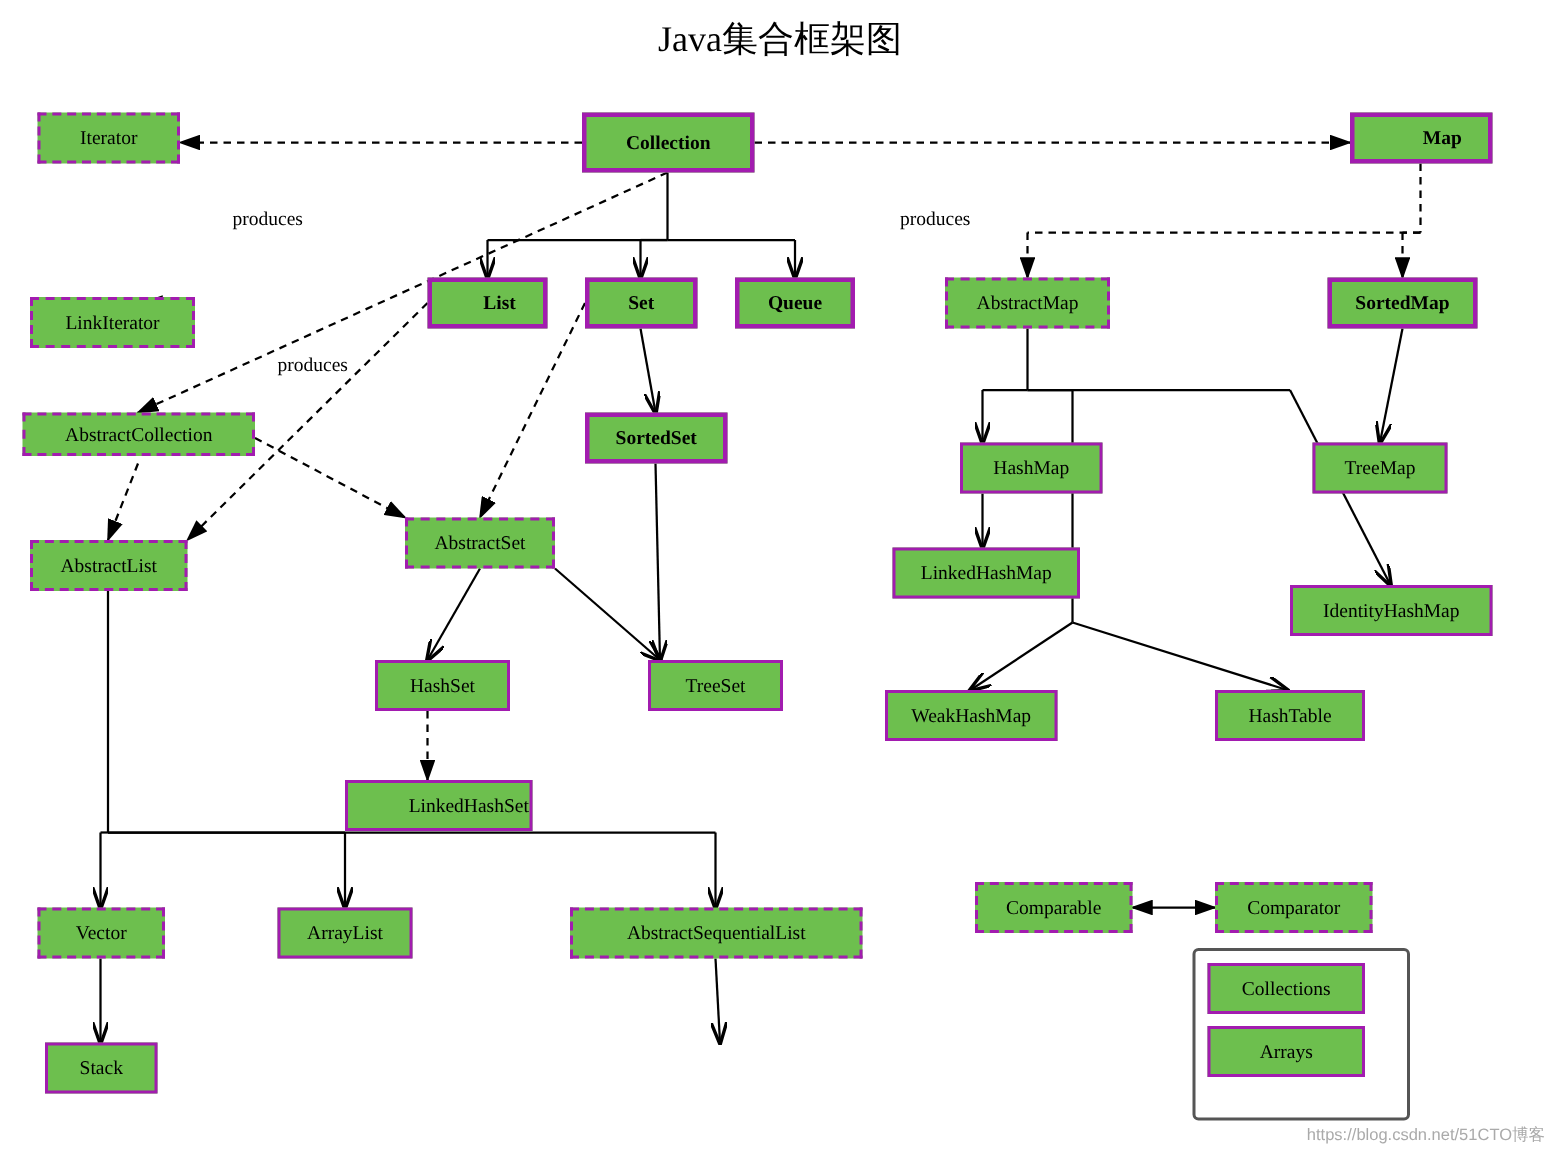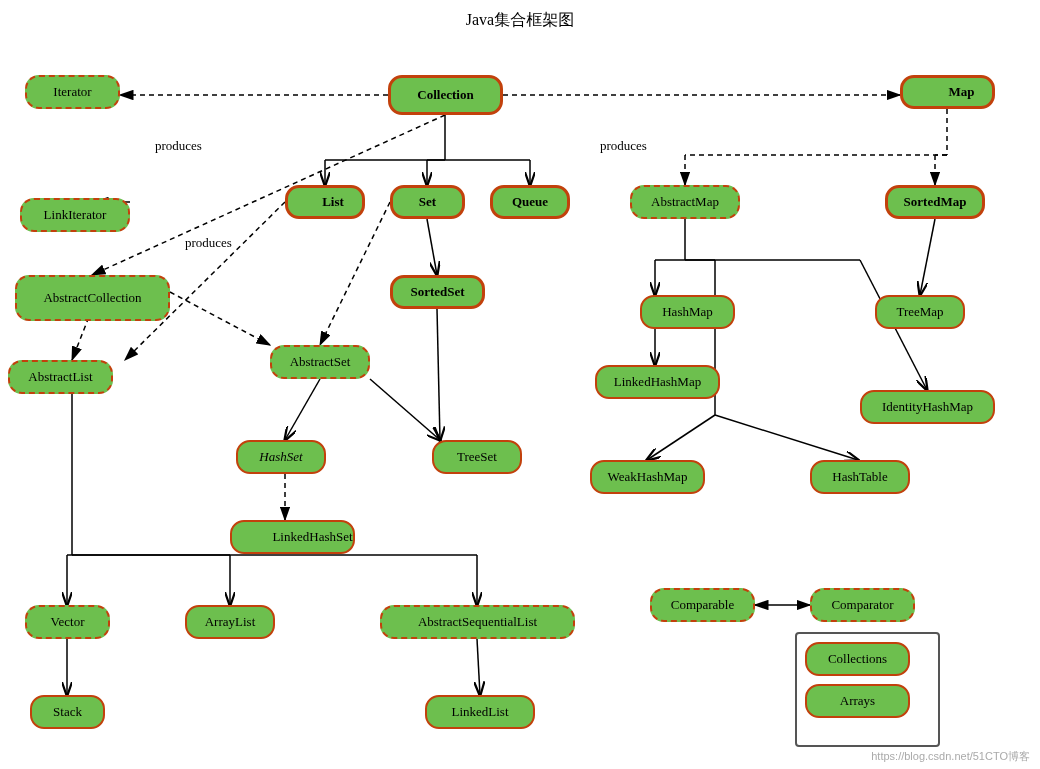--- a/index.html
+++ b/index.html
@@ -11,38 +11,38 @@
       overflow: hidden;
       position: relative;
     }
     #diagram-container {
       position: relative;
       width: 1040px;
       height: 769px;
     }
     .diagram-title {
       text-align: center;
-      font-size: 16px;
+      font-size: 24px;
       font-weight: normal;
       padding-top: 10px;
       font-family: 'SimSun', serif;
     }
     .node {
       position: absolute;
-      border: 2px solid #c2410c;
+      border: 2px solid #a21caf;
       background: #6dbf4e;
       color: #000;
       font-size: 13px;
       font-family: 'Times New Roman', serif;
       display: flex;
       align-items: center;
       justify-content: center;
       text-align: center;
       padding: 4px 8px;
-      border-radius: 14px;
+      border-radius: 0;
       white-space: nowrap;
     }
     .node.dashed {
       border-style: dashed;
     }
     .node.bold {
       border-width: 3px;
       border-style: solid;
       font-weight: bold;
     }
@@ -203,43 +203,42 @@
   <div class="node bold" style="left:388px;top:75px;width:115px;height:40px;font-weight:bold;">Collection</div>
   <div class="node bold" style="left:900px;top:75px;width:95px;height:34px;font-weight:bold;padding-left:36px;">Map</div>
 
   <div class="node dashed" style="left:20px;top:198px;width:110px;height:34px;">LinkIterator</div>
   <div class="node bold" style="left:285px;top:185px;width:80px;height:34px;font-weight:bold;padding-left:24px;">List</div>
   <div class="node bold" style="left:390px;top:185px;width:75px;height:34px;font-weight:bold;">Set</div>
   <div class="node bold" style="left:490px;top:185px;width:80px;height:34px;font-weight:bold;">Queue</div>
   <div class="node dashed" style="left:630px;top:185px;width:110px;height:34px;">AbstractMap</div>
   <div class="node bold" style="left:885px;top:185px;width:100px;height:34px;font-weight:bold;">SortedMap</div>
 
-  <div class="node dashed" style="left:15px;top:275px;width:155px;height:46px;text-align:center;">AbstractCollection</div>
+  <div class="node dashed" style="left:15px;top:275px;width:155px;height:29px;text-align:center;">AbstractCollection</div>
   <div class="node bold" style="left:390px;top:275px;width:95px;height:34px;font-weight:bold;">SortedSet</div>
   <div class="node normal" style="left:620px;top:295px;width:95px;height:34px;margin-left:20px;">HashMap</div>
   <div class="node normal" style="left:875px;top:295px;width:90px;height:34px;">TreeMap</div>
 
-  <div class="node dashed" style="left:8px;top:360px;width:105px;height:34px;">AbstractList</div>
+  <div class="node dashed" style="left:20px;top:360px;width:105px;height:34px;">AbstractList</div>
   <div class="node dashed" style="left:270px;top:345px;width:100px;height:34px;">AbstractSet</div>
   <div class="node normal" style="left:595px;top:365px;width:125px;height:34px;">LinkedHashMap</div>
   <div class="node normal" style="left:860px;top:390px;width:135px;height:34px;">IdentityHashMap</div>
 
-  <div class="node normal" style="left:236px;top:440px;width:90px;height:34px;font-style:italic;">HashSet</div>
+  <div class="node normal" style="left:250px;top:440px;width:90px;height:34px;">HashSet</div>
   <div class="node normal" style="left:395px;top:440px;width:90px;height:34px;margin-left:37px;">TreeSet</div>
   <div class="node normal" style="left:590px;top:460px;width:115px;height:34px;">WeakHashMap</div>
   <div class="node normal" style="left:810px;top:460px;width:100px;height:34px;">HashTable</div>
 
   <div class="node normal" style="left:230px;top:520px;width:125px;height:34px;padding-left:48px;">LinkedHashSet</div>
 
   <div class="node dashed" style="left:25px;top:605px;width:85px;height:34px;">Vector</div>
   <div class="node normal" style="left:185px;top:605px;width:90px;height:34px;">ArrayList</div>
   <div class="node dashed" style="left:380px;top:605px;width:195px;height:34px;">AbstractSequentialList</div>
 
   <div class="node normal" style="left:30px;top:695px;width:75px;height:34px;">Stack</div>
-  <div class="node normal" style="left:425px;top:695px;width:110px;height:34px;">LinkedList</div>
 
   <div class="node dashed" style="left:650px;top:588px;width:105px;height:34px;">Comparable</div>
   <div class="node dashed" style="left:810px;top:588px;width:105px;height:34px;">Comparator</div>
 
   <div class="utility-box" style="left:795px;top:632px;width:145px;height:115px;">
     <div class="node normal" style="position:relative;left:0;top:0;width:105px;height:34px;margin-bottom:8px;text-align:right;">Collections</div>
     <div class="node normal" style="position:relative;left:0;top:0;width:105px;height:34px;">Arrays</div>
   </div>
 
   <div class="label-text" style="left:155px;top:138px;">produces</div>

